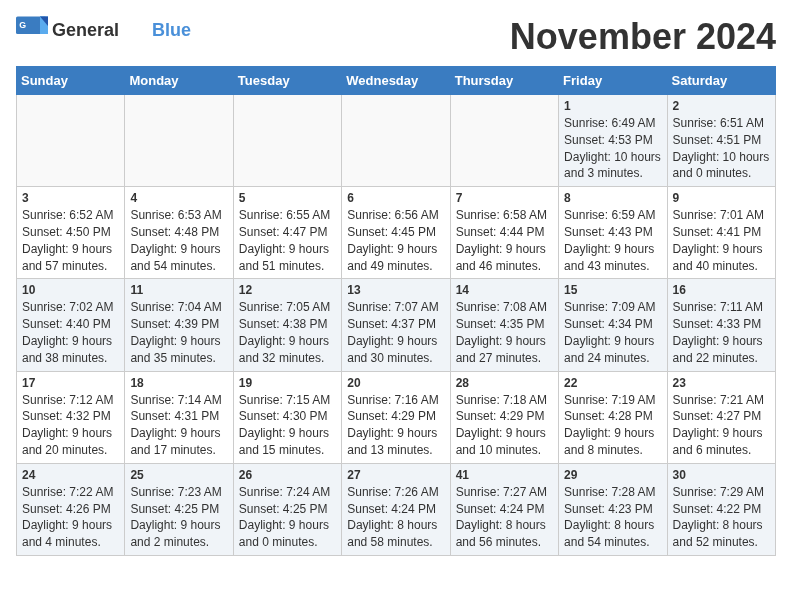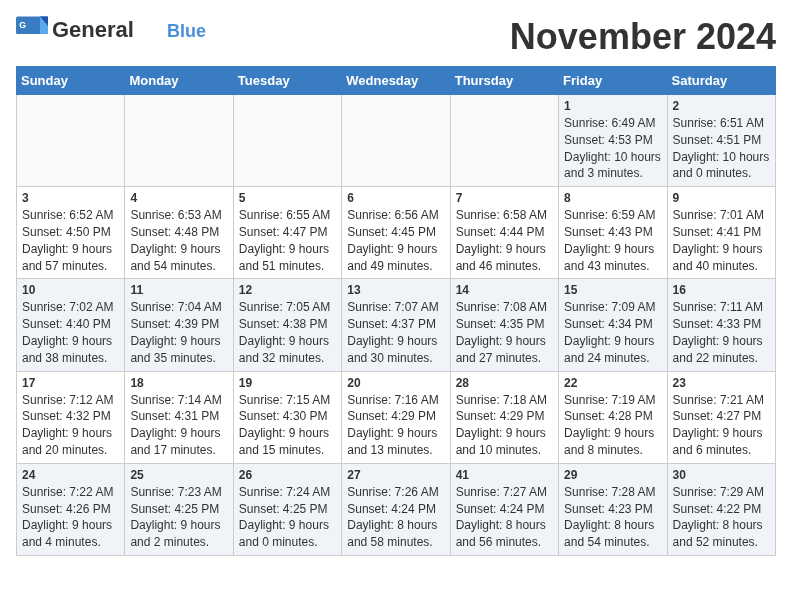--- a/index.html
+++ b/index.html
@@ -15,21 +15,21 @@
       justify-content: space-between;
       align-items: flex-start;
       margin-bottom: 8px;
     }
     .logo {
       display: flex;
       align-items: center;
       gap: 4px;
     }
     .logo-text-general {
-      font-size: 22px;
+      font-size: 18px;
       font-weight: bold;
       color: #333;
     }
     .logo-text-blue {
       font-size: 18px;
       font-weight: bold;
       color: #4a90d9;
       margin-left: 33px;
     }
     .logo-icon {

